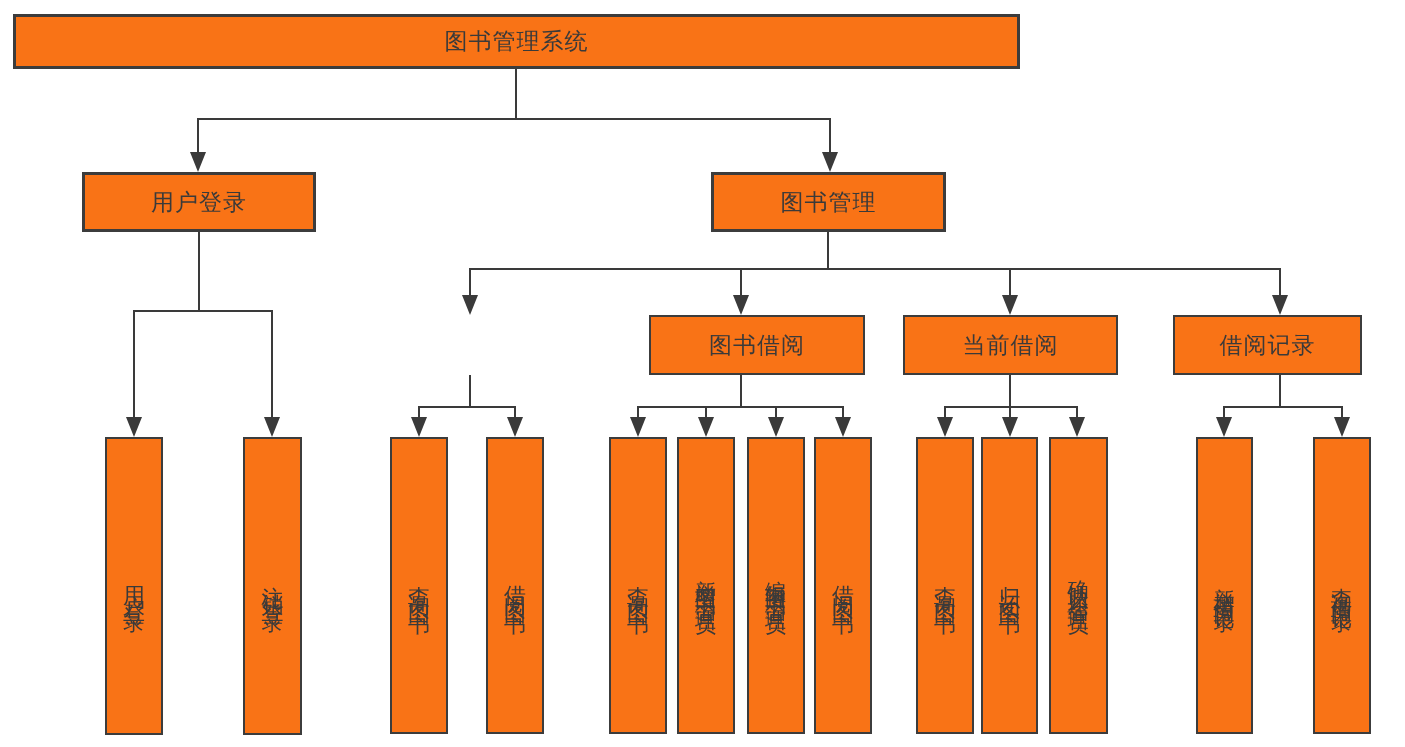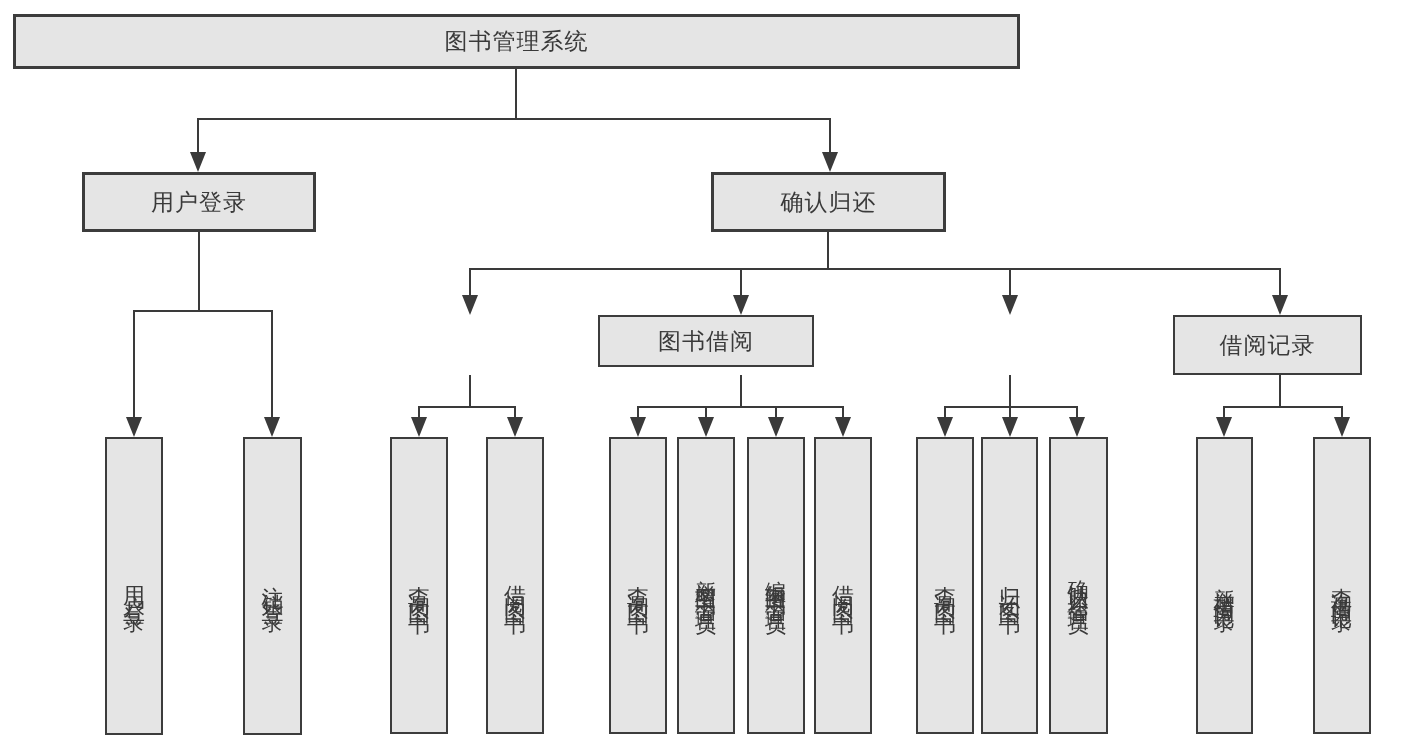--- a/index.html
+++ b/index.html
@@ -6,21 +6,21 @@
   body{
     width:1405px;height:747px;position:relative;overflow:hidden;
     background:#ffffff;
     font-family:"Liberation Sans","DejaVu Sans",sans-serif;
     color:#363636;
   }
   .canvas{position:absolute;left:0;top:0;width:1405px;height:747px;}
   .box{
     position:absolute;
     border:2px solid #3c3c3c;
-    background:#e5e5e5;
+    background:#f97316;
     display:flex;align-items:center;justify-content:center;
     box-sizing:border-box;
     font-size:23px;
     letter-spacing:1px;
     color:#3a3a3a;
   }
   .box.lvl1{border-width:3px;font-size:23px;}
   .box.lvl2{border-width:3px;}
   .vbox{
     display:flex;align-items:center;justify-content:center;
@@ -62,41 +62,42 @@
   <div class="box lvl1" style="left:13px;top:14px;width:1007px;height:55px">图书管理系统</div>
 
   <div class="lv" style="left:515px;top:69px;height:49px"></div>
   <div class="lh" style="left:197px;top:118px;width:634px"></div>
   <div class="lv" style="left:197px;top:118px;height:36px"></div>
   <div class="arrow" style="left:190px;top:152px"></div>
   <div class="lv" style="left:829px;top:118px;height:36px"></div>
   <div class="arrow" style="left:822px;top:152px"></div>
 
   <div class="box lvl2" style="left:82px;top:172px;width:234px;height:60px">用户登录</div>
-  <div class="box lvl2" style="left:711px;top:172px;width:235px;height:60px">确认归还</div>
+  <div class="box lvl2" style="left:711px;top:172px;width:235px;height:60px">图书管理</div>
 
   <div class="lv" style="left:198px;top:232px;height:78px"></div>
   <div class="lh" style="left:133px;top:310px;width:140px"></div>
   <div class="lv" style="left:133px;top:310px;height:107px"></div>
   <div class="arrow" style="left:126px;top:417px"></div>
   <div class="lv" style="left:271px;top:310px;height:107px"></div>
   <div class="arrow" style="left:264px;top:417px"></div>
 
   <div class="lv" style="left:827px;top:232px;height:36px"></div>
   <div class="lh" style="left:469px;top:268px;width:812px"></div>
   <div class="lv" style="left:469px;top:268px;height:29px"></div>
   <div class="arrow" style="left:462px;top:295px"></div>
   <div class="lv" style="left:740px;top:268px;height:29px"></div>
   <div class="arrow" style="left:733px;top:295px"></div>
   <div class="lv" style="left:1009px;top:268px;height:29px"></div>
   <div class="arrow" style="left:1002px;top:295px"></div>
   <div class="lv" style="left:1279px;top:268px;height:29px"></div>
   <div class="arrow" style="left:1272px;top:295px"></div>
 
-  <div class="box" style="left:598px;top:315px;width:216px;height:52px">图书借阅</div>
+  <div class="box" style="left:649px;top:315px;width:216px;height:60px">图书借阅</div>
+  <div class="box" style="left:903px;top:315px;width:215px;height:60px">当前借阅</div>
   <div class="box" style="left:1173px;top:315px;width:189px;height:60px">借阅记录</div>
 
   <div class="lv" style="left:469px;top:375px;height:31px"></div>
   <div class="lh" style="left:418px;top:406px;width:98px"></div>
   <div class="lv" style="left:418px;top:406px;height:11px"></div>
   <div class="arrow" style="left:411px;top:417px"></div>
   <div class="lv" style="left:514px;top:406px;height:11px"></div>
   <div class="arrow" style="left:507px;top:417px"></div>
 
   <div class="lv" style="left:740px;top:375px;height:31px"></div>

